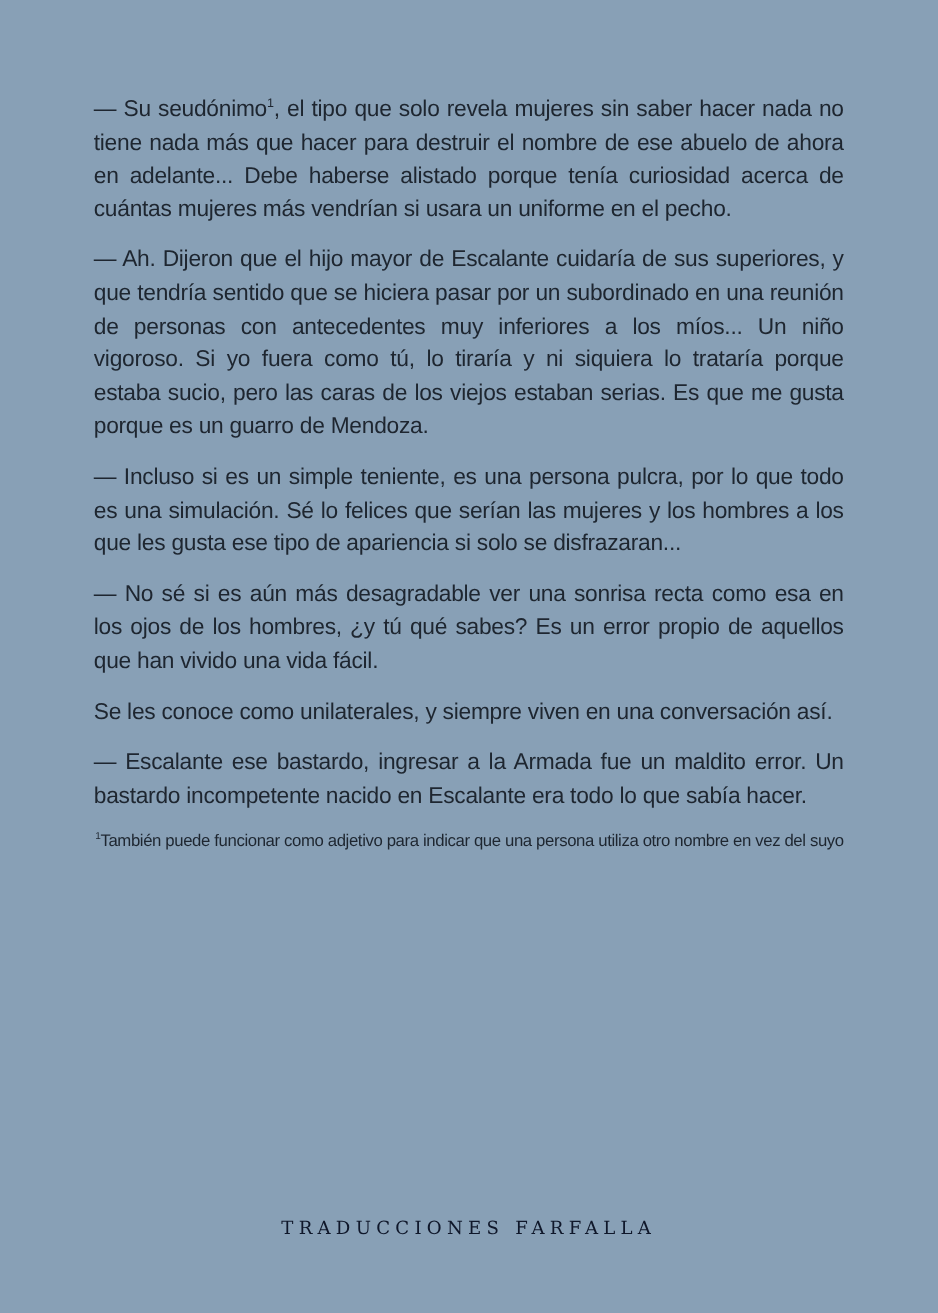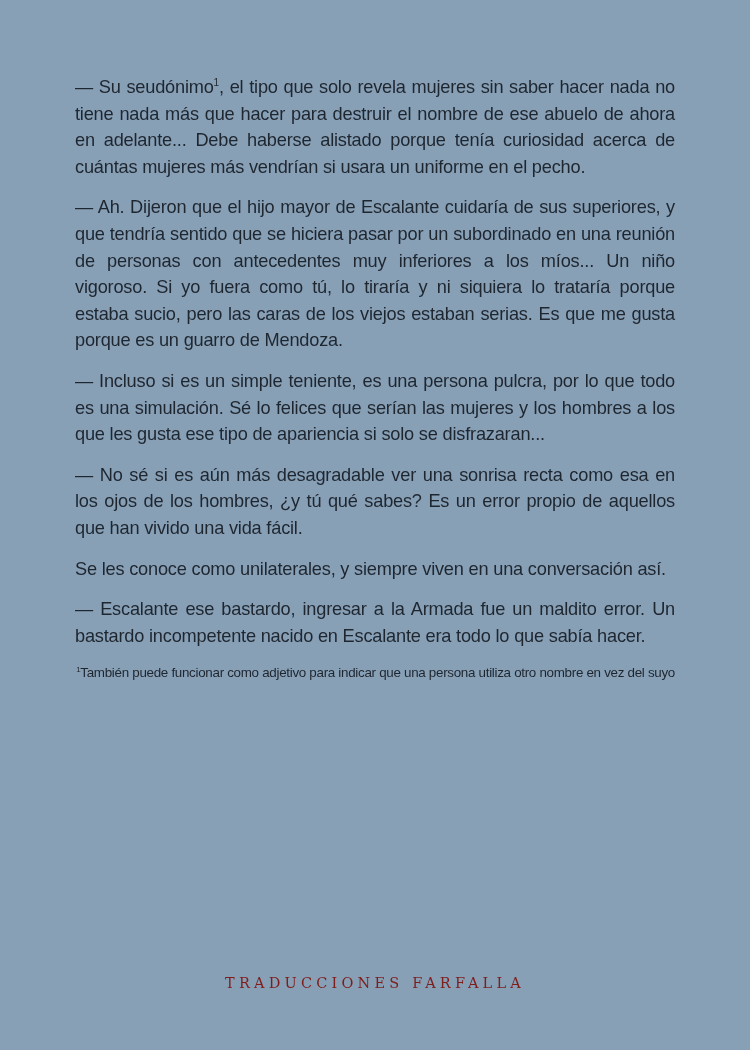--- a/index.html
+++ b/index.html
@@ -49,21 +49,21 @@
     }
     .footer {
       position: absolute;
       left: 0;
       width: 750px;
       top: 975px;
       text-align: center;
       font-family: "DejaVu Serif", serif;
       font-size: 14.5px;
       letter-spacing: 4.2px;
-      color: #7f1d1d;
+      color: #0f172a;
     }
   </style>
 </head>
 <body>
 
 <div class="page">
   <p class="para"><span>— Su seudónimo</span><sup class="fn-ref">1</sup><span>, el tipo que solo revela mujeres sin saber hacer nada no tiene nada más que hacer para destruir el nombre de ese abuelo de ahora en adelante... Debe haberse alistado porque tenía curiosidad acerca de cuántas mujeres más vendrían si usara un uniforme en el pecho.</span></p>
   <p class="para">— Ah. Dijeron que el hijo mayor de Escalante cuidaría de sus superiores, y que tendría sentido que se hiciera pasar por un subordinado en una reunión de personas con antecedentes muy inferiores a los míos... Un niño vigoroso. Si yo fuera como tú, lo tiraría y ni siquiera lo trataría porque estaba sucio, pero las caras de los viejos estaban serias. Es que me gusta porque es un guarro de Mendoza.</p>
   <p class="para">— Incluso si es un simple teniente, es una persona pulcra, por lo que todo es una simulación. Sé lo felices que serían las mujeres y los hombres a los que les gusta ese tipo de apariencia si solo se disfrazaran...</p>
   <p class="para">— No sé si es aún más desagradable ver una sonrisa recta como esa en los ojos de los hombres, ¿y tú qué sabes? Es un error propio de aquellos que han vivido una vida fácil.</p>

